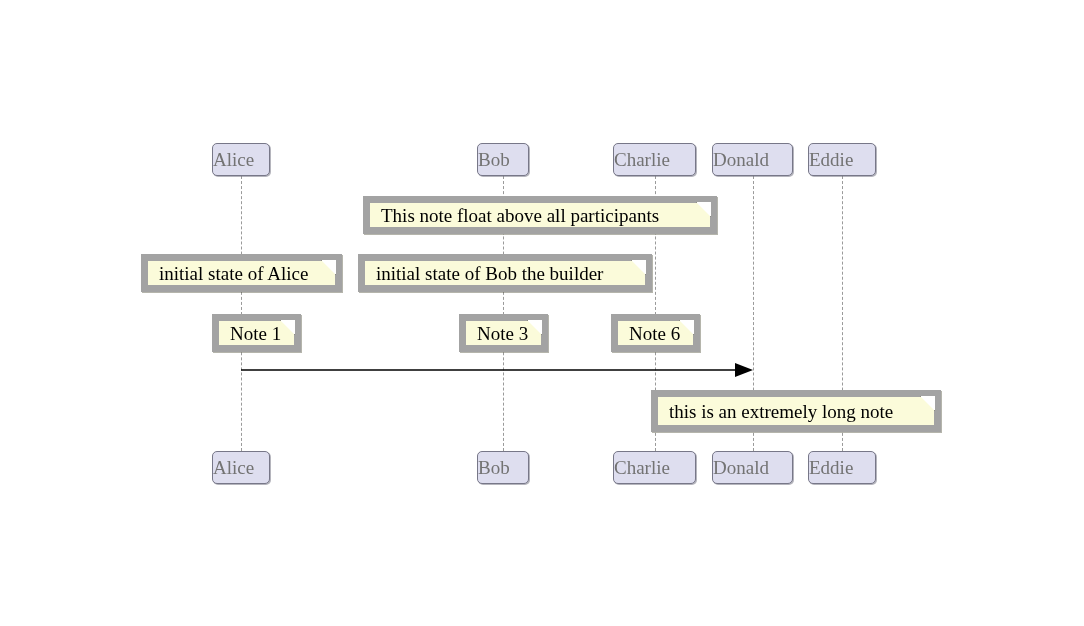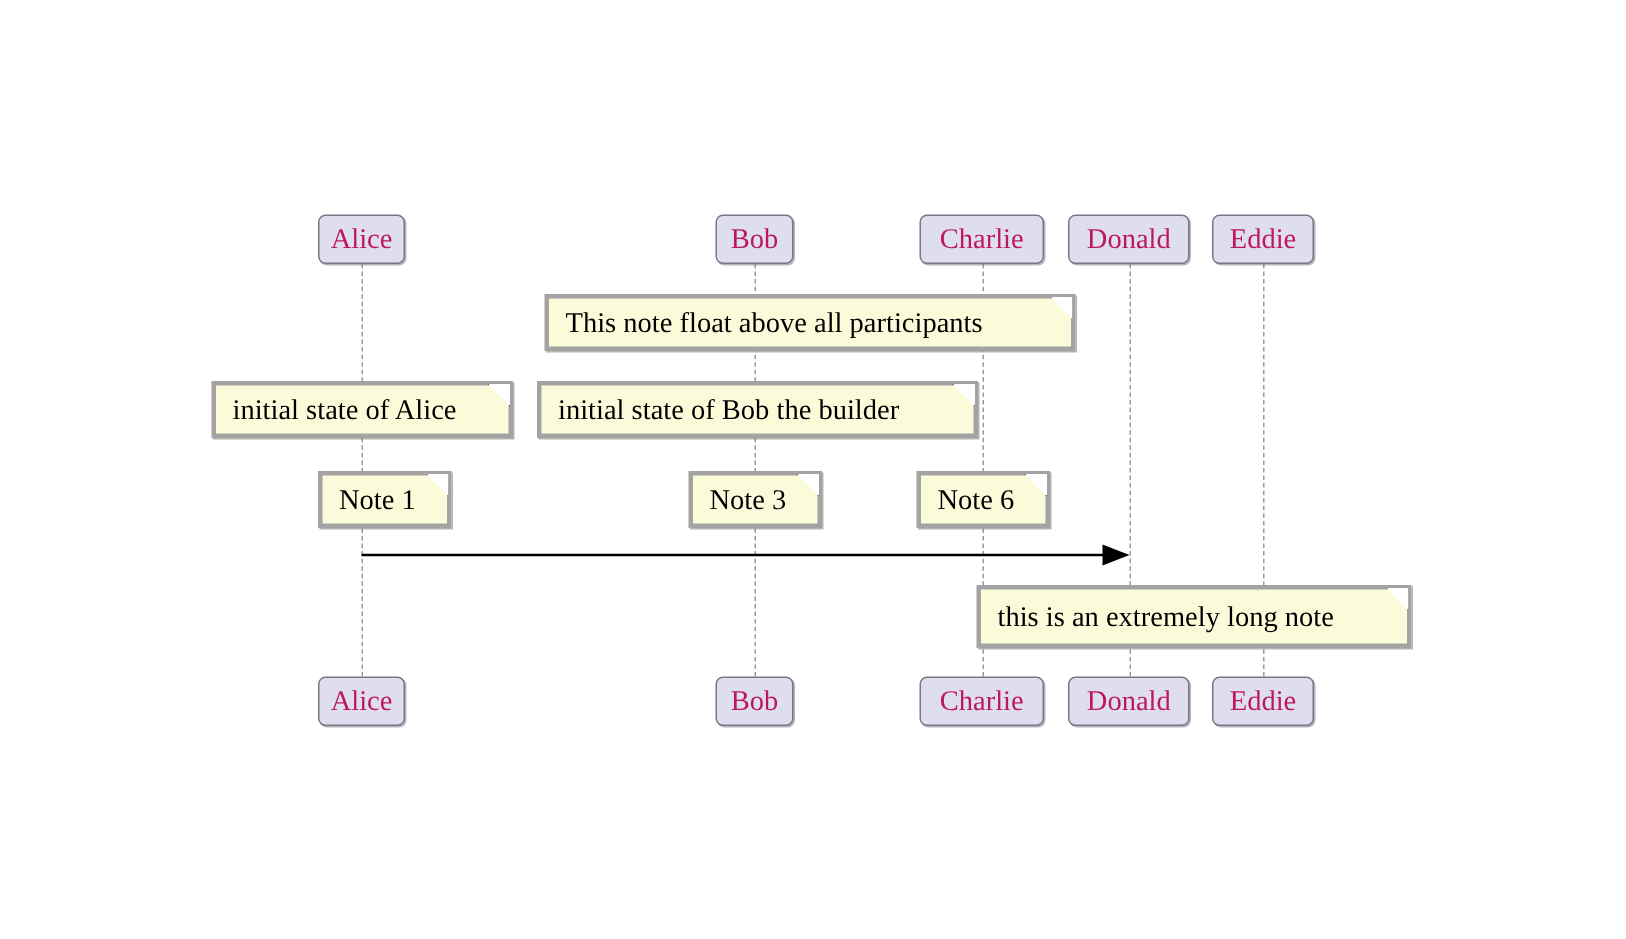--- a/index.html
+++ b/index.html
@@ -27,37 +27,37 @@
     z-index: 1;
   }
 
   
   .participant {
     position: absolute;
     box-sizing: border-box;
     background: #dedeef;
     border: 1px solid #777788;
     border-radius: 5px;
-    color: #be185d;
+    color: #737373;
     font-size: 19px;
     line-height: 1;
     display: flex;
     align-items: center;
-    justify-content: center;
+    justify-content: flex-start;
     z-index: 4;
     white-space: nowrap;
     box-shadow: 1px 1px 0 rgba(120,120,135,0.55);
   }
 
   
   .note {
     position: absolute;
     box-sizing: border-box;
     background: #fbfbda;
-    border: 3px solid #a3a3a3;
+    border: 7px solid #a3a3a3;
     color: #000000;
     font-size: 19px;
     line-height: 1;
     display: flex;
     align-items: center;
     z-index: 3;
     white-space: nowrap;
     box-shadow: 1px 1px 0 rgba(90,90,70,0.45);
   }
   .note .note-text {

